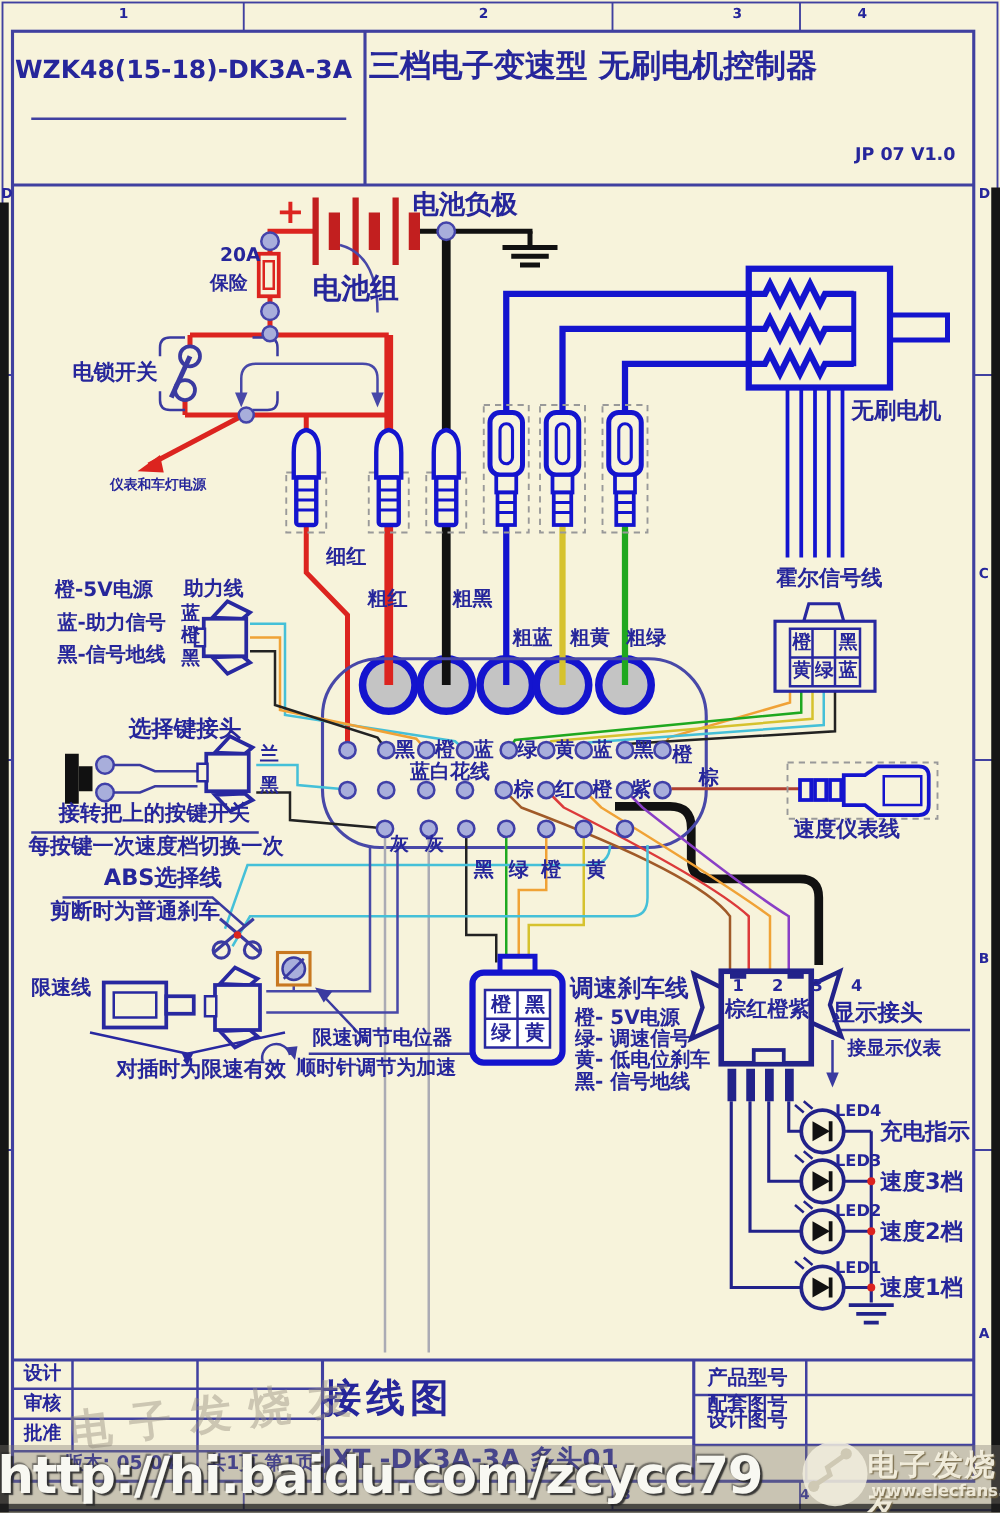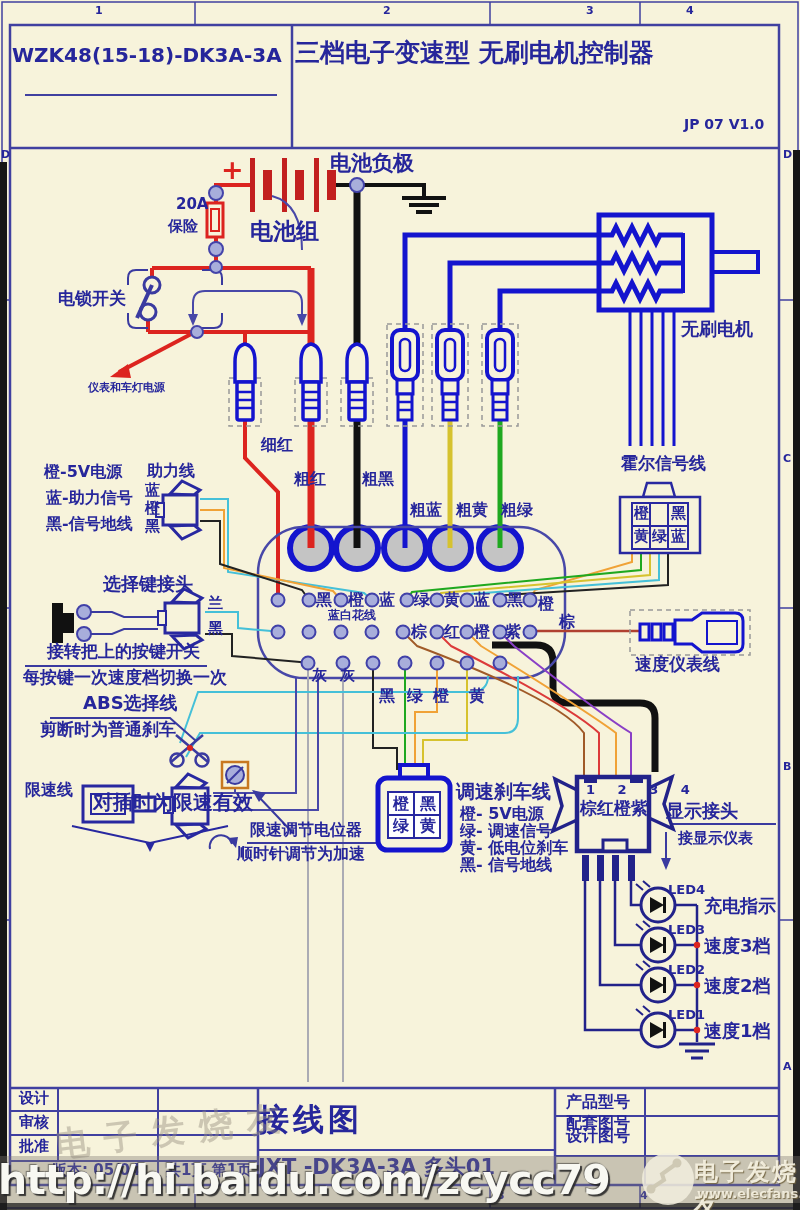--- a/index.html
+++ b/index.html
@@ -446,33 +446,33 @@
 <div class="lbl" style="left:103px;top:575px;font-size:18px;">选择键接头</div>
 <div class="lbl" style="left:208px;top:596px;font-size:15px;">兰</div>
 <div class="lbl" style="left:208px;top:621px;font-size:15px;">黑</div>
 <div class="lbl" style="left:47px;top:643px;font-size:17px;">接转把上的按键开关</div>
 <div class="lbl" style="left:23px;top:669px;font-size:17px;">每按键一次速度档切换一次</div>
 
 <div class="lbl" style="left:83px;top:694px;font-size:18px;">ABS选择线</div>
 <div class="lbl" style="left:40px;top:721px;font-size:17px;">剪断时为普通刹车</div>
 
 <div class="lbl" style="left:25px;top:782px;font-size:16px;">限速线</div>
-<div class="lbl" style="left:93px;top:792px;font-size:20px;">对插时为限速有效</div>
+<div class="lbl" style="left:93px;top:848px;font-size:17px;">对插时为限速有效</div>
 <div class="lbl" style="left:250px;top:822px;font-size:16px;">限速调节电位器</div>
 <div class="lbl" style="left:237px;top:847px;font-size:16px;font-family:Liberation Mono, monospace;">顺时针调节为加速</div>
 
 <div class="lbl" style="left:316px;top:592px;font-size:16px;">黑</div>
 <div class="lbl" style="left:348px;top:592px;font-size:16px;">橙</div>
 <div class="lbl" style="left:379px;top:592px;font-size:16px;">蓝</div>
 <div class="lbl" style="left:414px;top:592px;font-size:16px;">绿</div>
 <div class="lbl" style="left:444px;top:592px;font-size:16px;">黄</div>
 <div class="lbl" style="left:474px;top:592px;font-size:16px;">蓝</div>
 <div class="lbl" style="left:507px;top:592px;font-size:16px;">黑</div>
 <div class="lbl" style="left:538px;top:596px;font-size:16px;">橙</div>
-<div class="lbl" style="left:328px;top:609px;font-size:12px;">蓝白花线</div>
+<div class="lbl" style="left:328px;top:609px;font-size:16px;">蓝白花线</div>
 <div class="lbl" style="left:411px;top:624px;font-size:16px;">棕</div>
 <div class="lbl" style="left:444px;top:624px;font-size:16px;">红</div>
 <div class="lbl" style="left:474px;top:624px;font-size:16px;">橙</div>
 <div class="lbl" style="left:505px;top:624px;font-size:16px;">紫</div>
 <div class="lbl" style="left:559px;top:614px;font-size:16px;">棕</div>
 <div class="lbl" style="left:312px;top:668px;font-size:15px;">灰</div>
 <div class="lbl" style="left:340px;top:668px;font-size:15px;">灰</div>
 <div class="lbl" style="left:379px;top:688px;font-size:16px;">黑</div>
 <div class="lbl" style="left:407px;top:688px;font-size:16px;">绿</div>
 <div class="lbl" style="left:433px;top:688px;font-size:16px;">橙</div>

